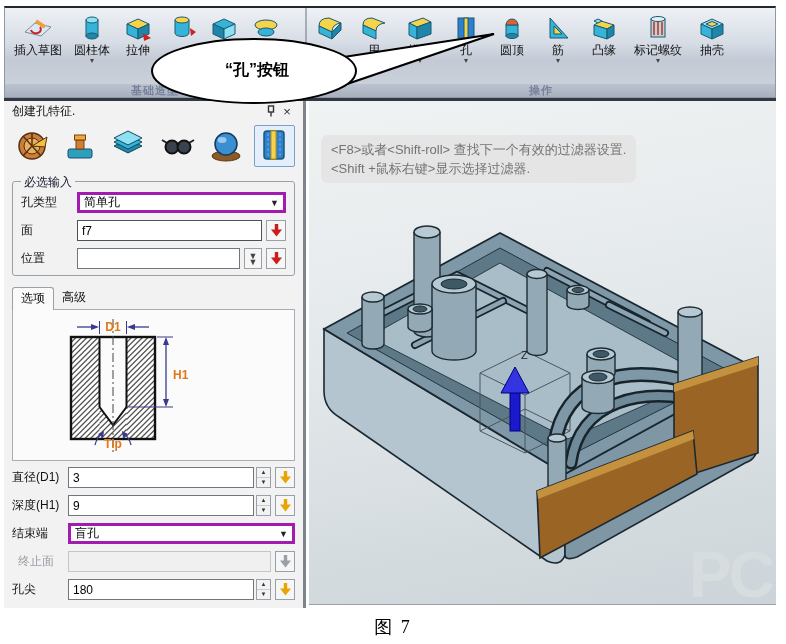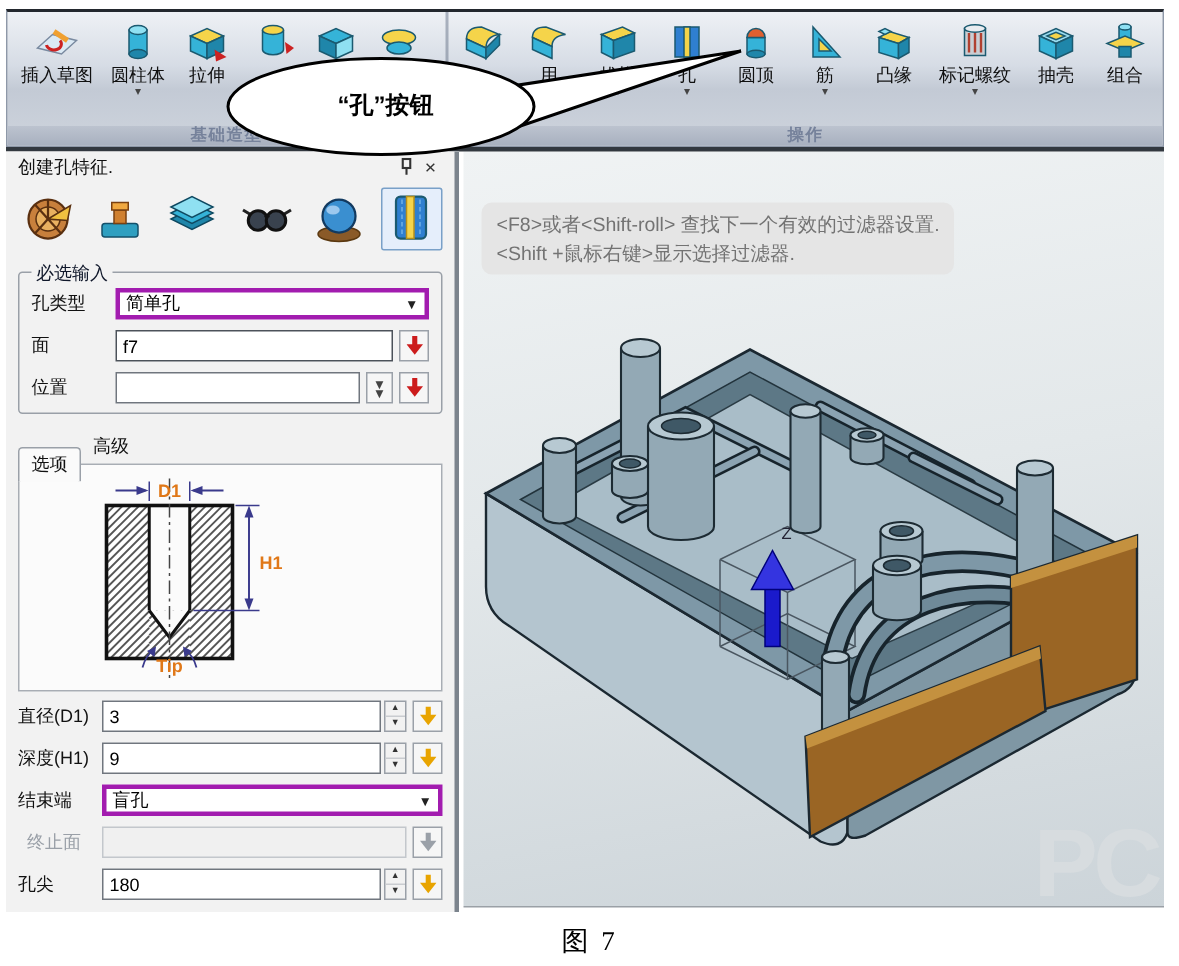--- a/index.html
+++ b/index.html
@@ -64,21 +64,21 @@
     display:flex; flex-direction:column; align-items:center; justify-content:center; line-height:6px;
     font-size:9px; color:#444; flex:none; }
   .spinner { width:15px; height:21px; border:1px solid #9aa0a8; background:#f2f2f2; margin-left:2px;
     display:flex; flex-direction:column; flex:none; }
   .spinner div { flex:1; font-size:6px; color:#333; text-align:center; line-height:9px; border-bottom:1px solid #c9ccd0; }
   .spinner div:last-child { border-bottom:none; }
 
   .tabs { margin:10px 8px 0 8px; display:flex; align-items:flex-end; }
   .tab { padding:2px 8px 3px 8px; font-size:12px; color:#111; }
   .tab.active { background:#fafafa; border:1px solid #9aa0a8; border-bottom:none;
-    border-radius:3px 3px 0 0; position:relative; top:12px;font-family:Liberation Serif, serif; }
+    border-radius:3px 3px 0 0; position:relative; top:1px;font-family:Liberation Serif, serif; }
   .tabbox { margin:0 8px; border:1px solid #a8adb4; background:#fbfbfb; height:152px;
     display:flex; align-items:center; justify-content:flex-start; }
   .optlist { margin:6px 8px 0 8px; }
 
   
   .viewport { position:absolute; left:309px; top:101px; width:467px; height:504px;
     background:linear-gradient(170deg,#f0f3f4 0%, #e3e8ea 45%, #ccd4d9 100%);
     border-bottom:1px solid #9aa0a6; overflow:hidden; z-index:3; }
   .hintbox { position:absolute; left:12px; top:34px; background:#e5e5e5; border-radius:7px;
     padding:5px 10px; font-size:13px; line-height:19px; color:#737373; }
@@ -248,31 +248,20 @@
         <div class="rbtn">
           <span class="ricon">
             <svg width="30" height="30" viewBox="0 0 30 30">
               <polygon points="4,11 15,6 26,11 15,16" fill="#9adcf0" stroke="#1b5a70"></polygon>
               <polygon points="9,11 15,8.5 21,11 15,13.5" fill="#f5d44a" stroke="#1b5a70"></polygon>
               <polygon points="4,11 15,16 15,26 4,21" fill="#35b3d8" stroke="#1b5a70"></polygon>
               <polygon points="26,11 15,16 15,26 26,21" fill="#1f86aa" stroke="#1b5a70"></polygon>
             </svg>
           </span>
           <div class="rlbl">抽壳</div>
-        </div>
-        <div class="rbtn">
-          <span class="ricon">
-            <svg width="30" height="30" viewBox="0 0 30 30">
-              <rect x="11" y="5" width="8" height="10" fill="#35b3d8" stroke="#1b5a70"></rect>
-              <ellipse cx="15" cy="5" rx="4" ry="2" fill="#8fe0f2" stroke="#1b5a70"></ellipse>
-              <polygon points="3,16 15,11 27,16 15,21" fill="#f5d44a" stroke="#1b5a70"></polygon>
-              <rect x="11" y="18" width="8" height="7" fill="#1f86aa" stroke="#1b5a70"></rect>
-            </svg>
-          </span>
-          <div class="rlbl">组合</div>
         </div>
       </div>
     <div class="grp-label">操作</div>
   </div>
 </div>
 <div class="content-rule"></div>
 
 <div class="callout">
   <svg width="400" height="82" viewBox="0 0 400 82">
     <polygon points="175,34 345,8 198,58" fill="#ffffff" stroke="#000" stroke-width="2"></polygon>

